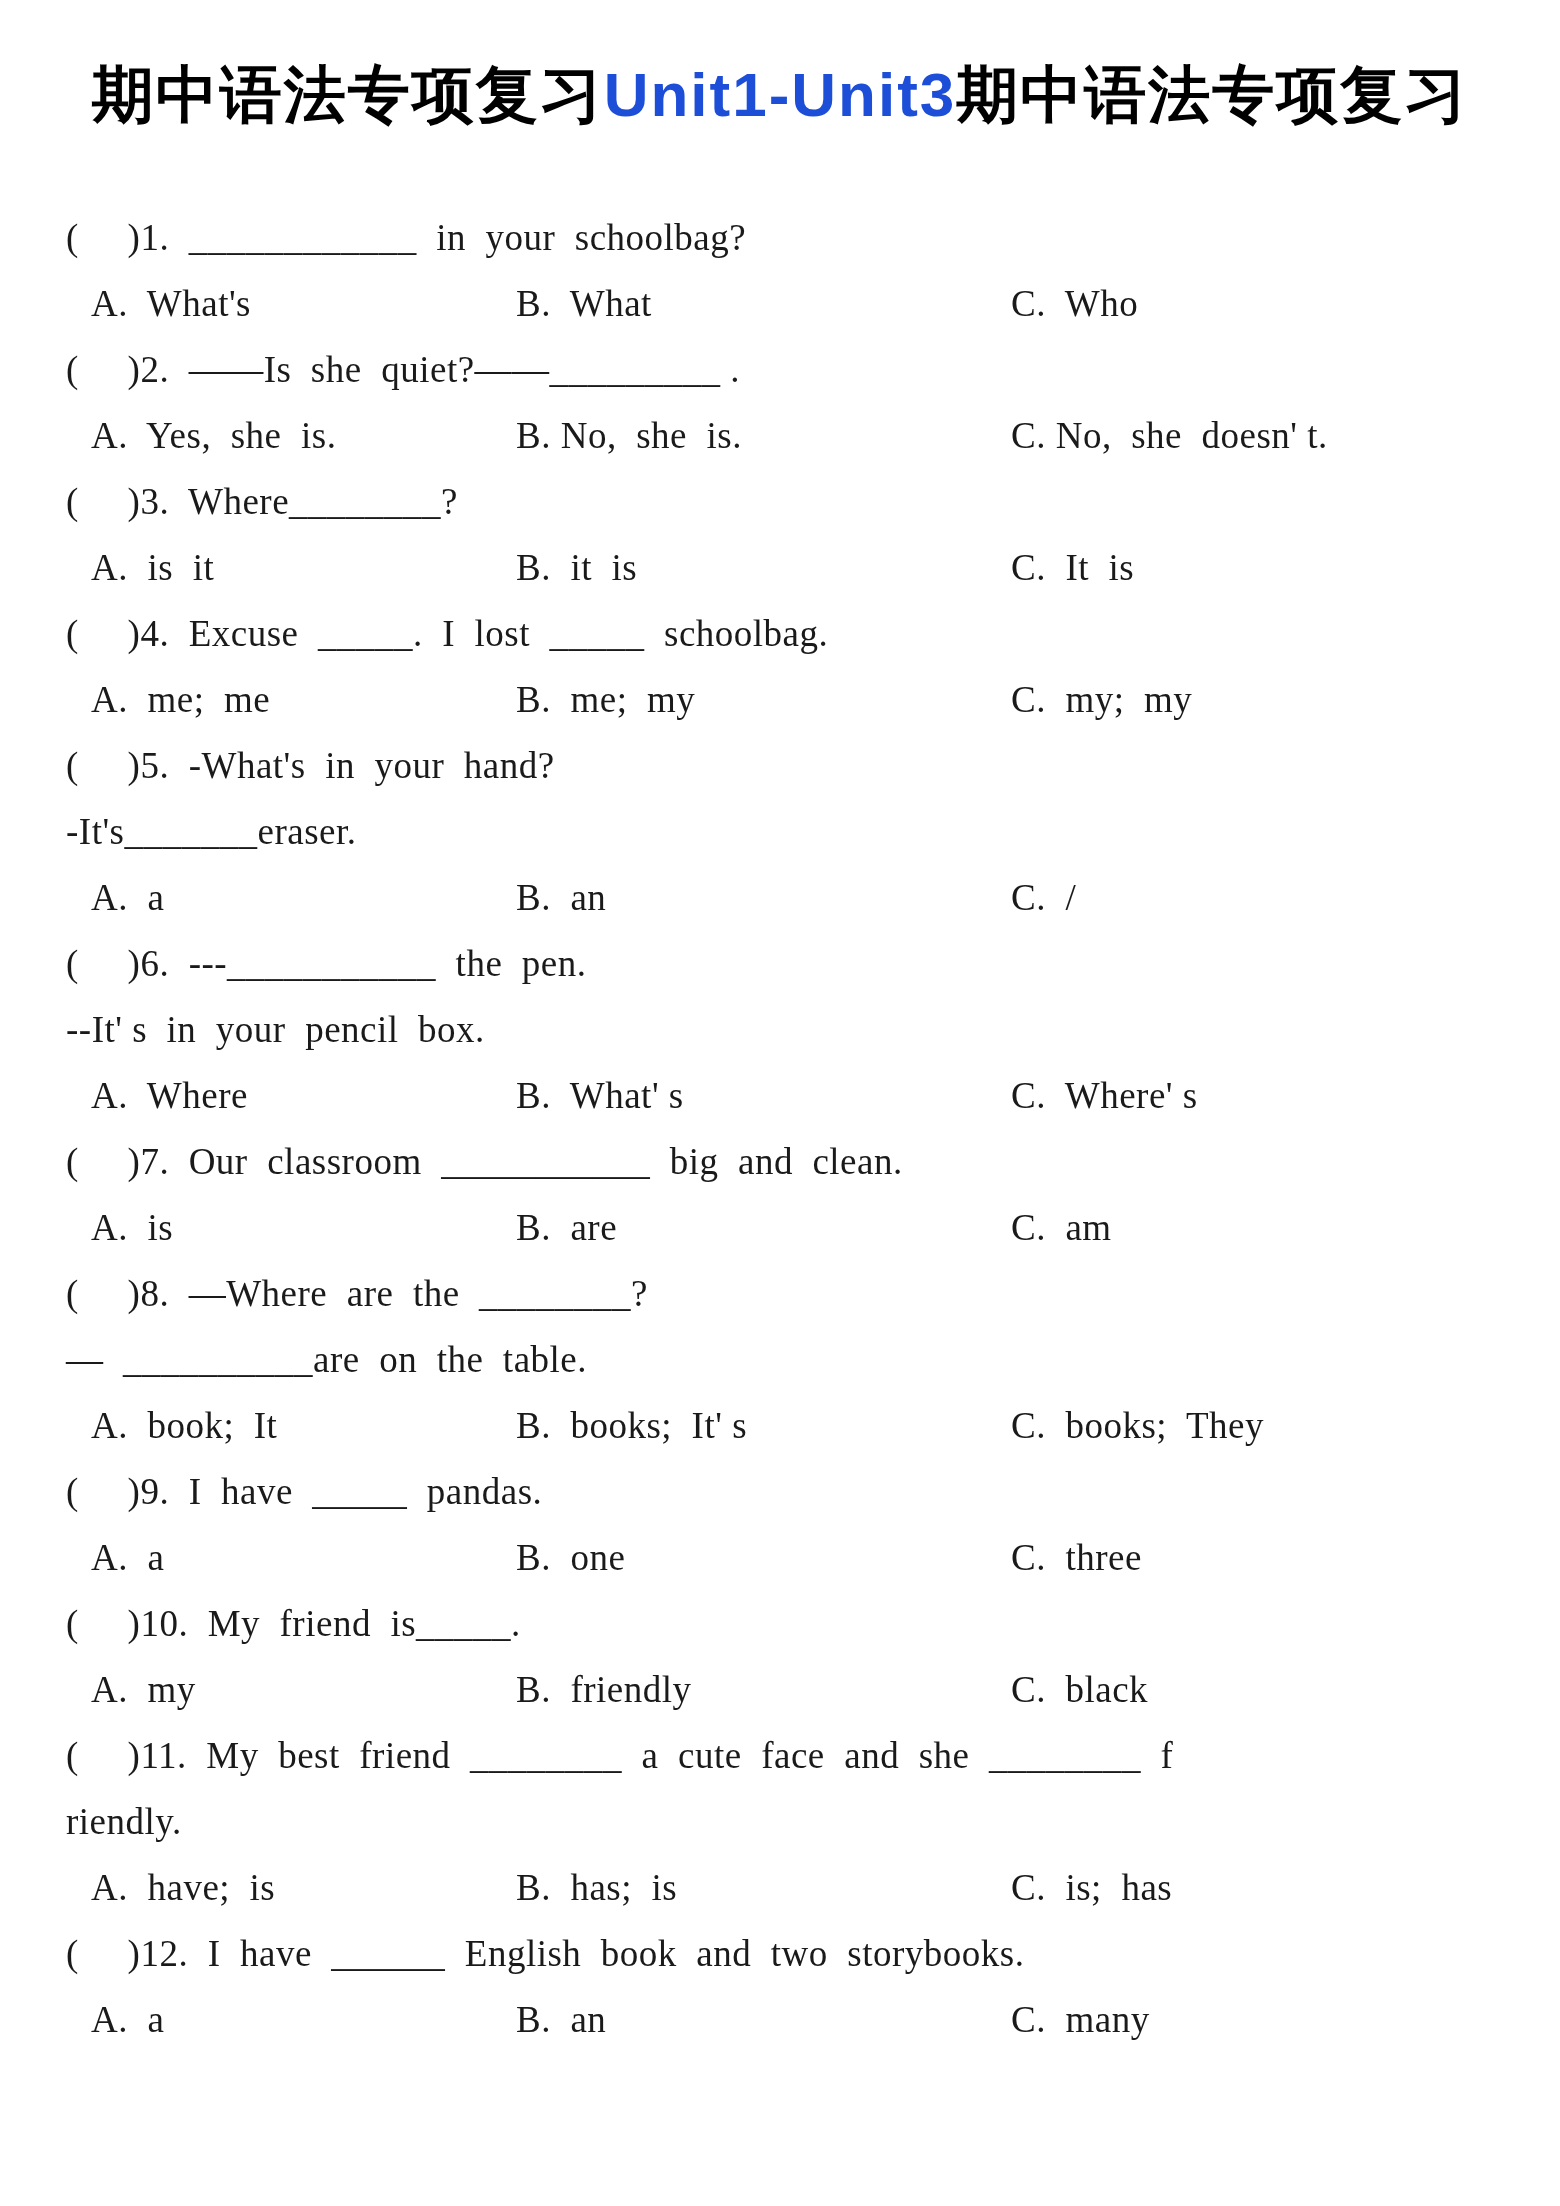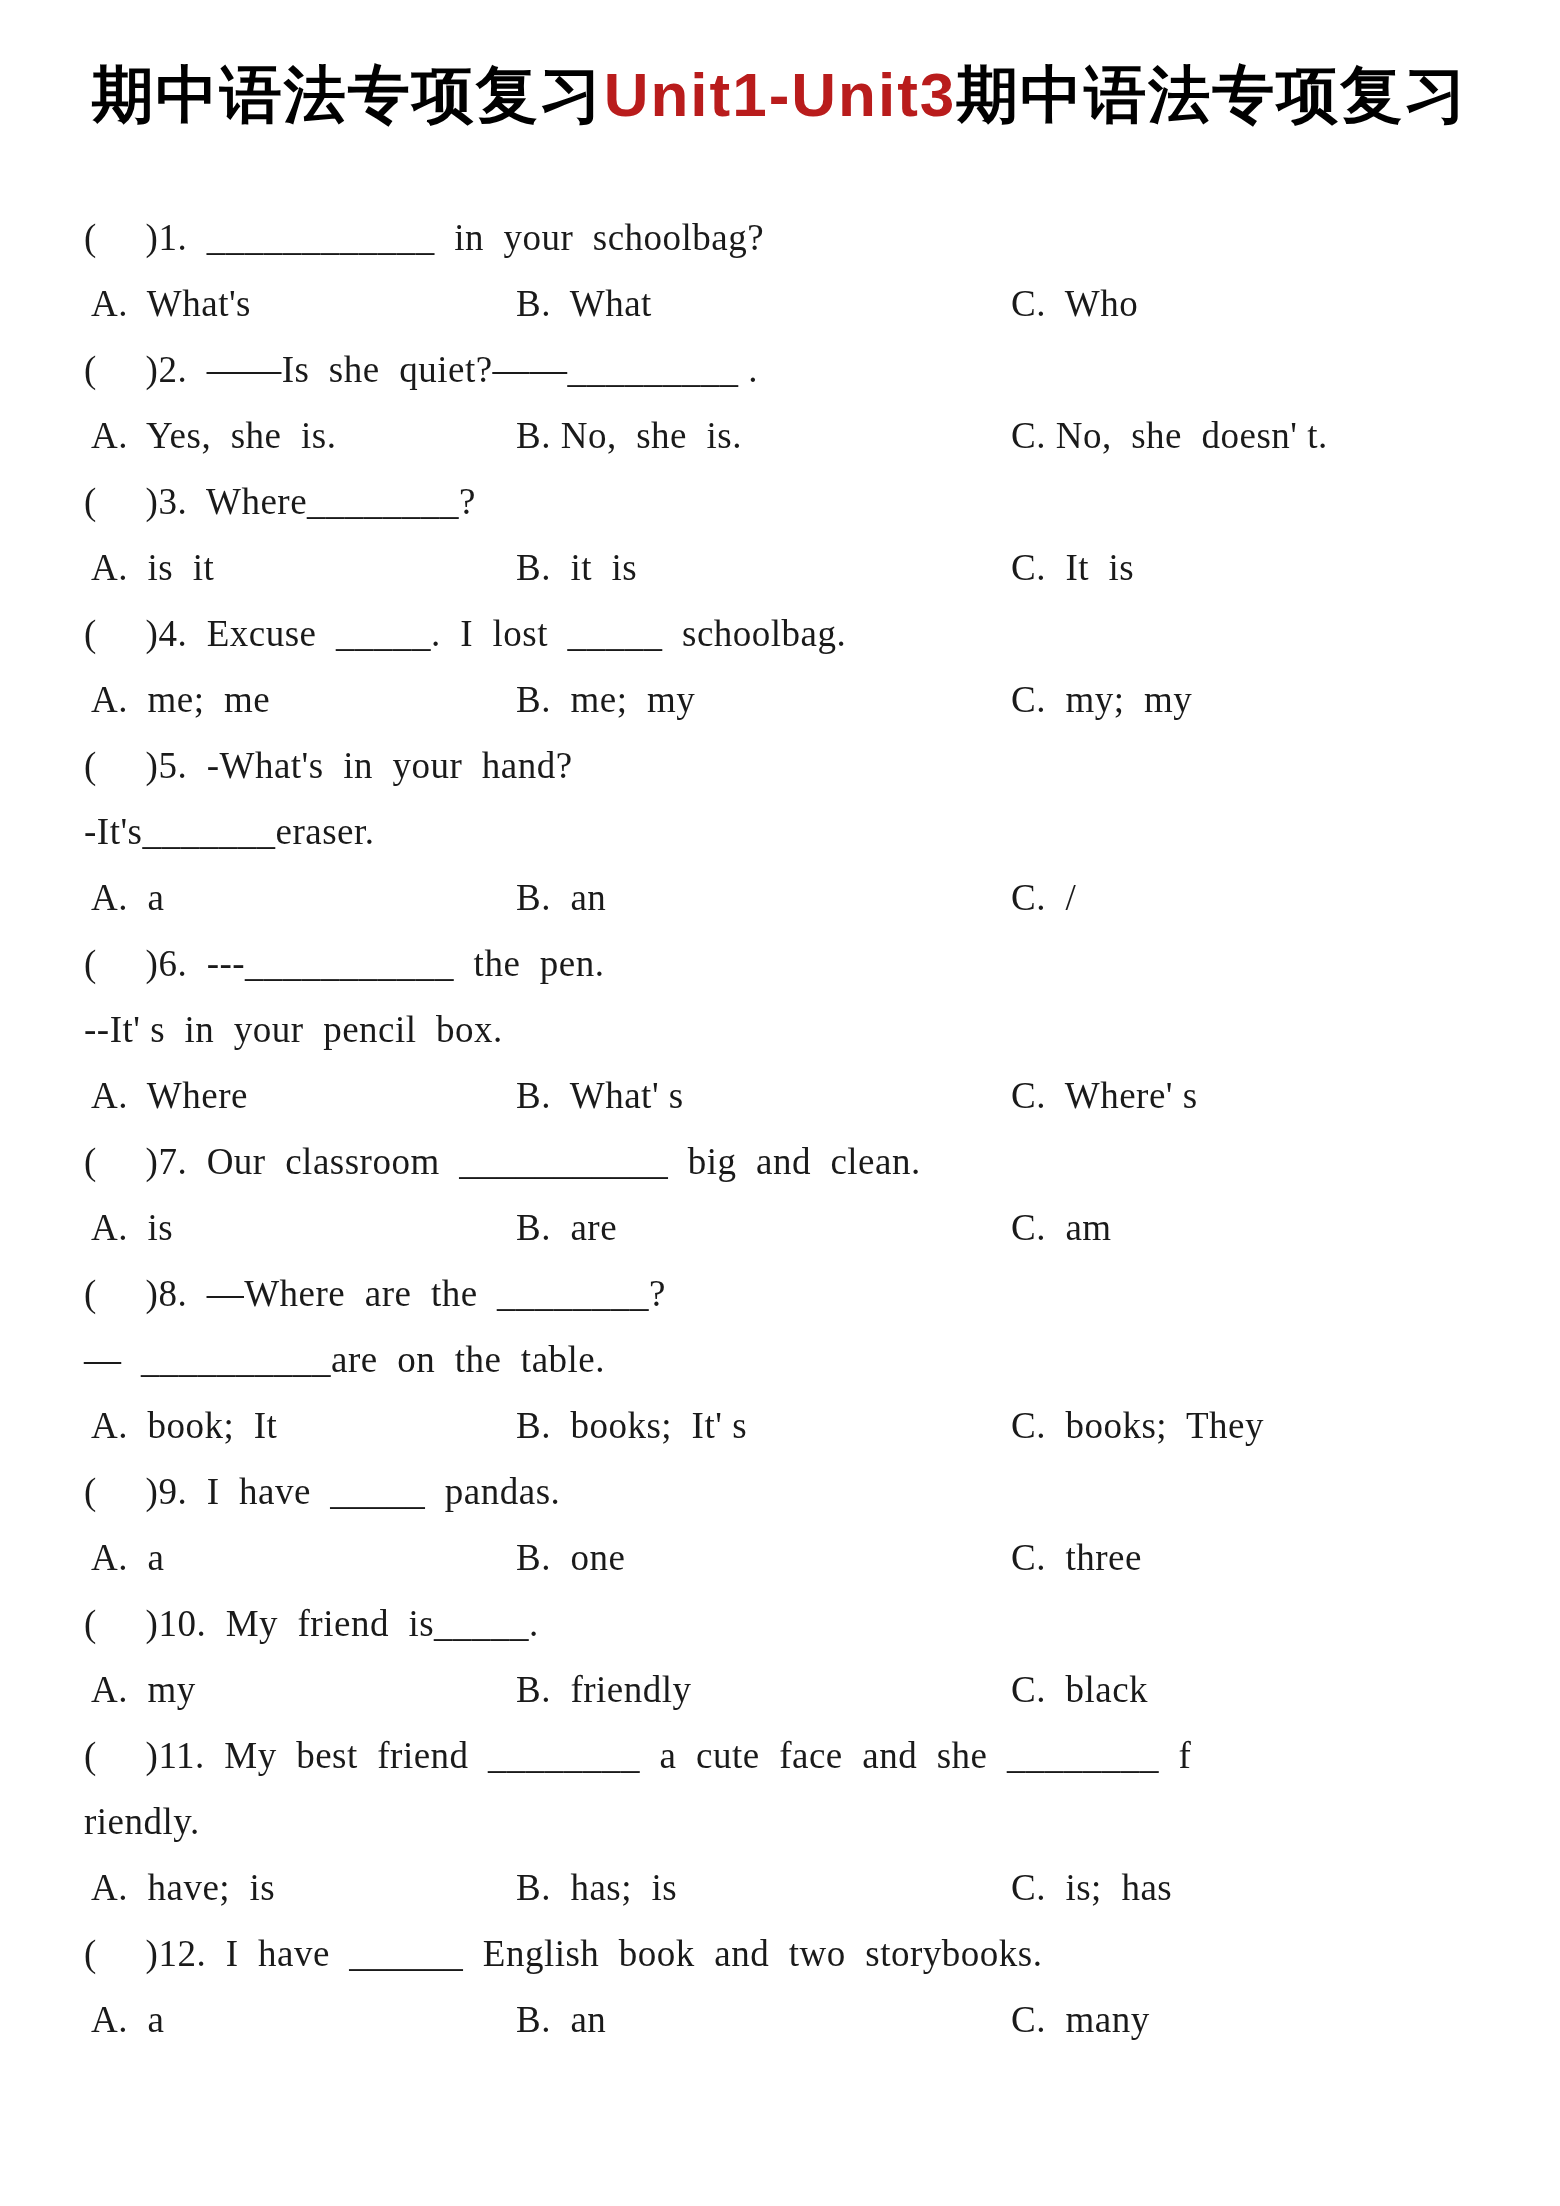--- a/index.html
+++ b/index.html
@@ -32,32 +32,32 @@
     white-space: nowrap;
   }
   .content {
     margin-top: 78px;
     font-size: 37px;
     line-height: 66px;
     letter-spacing: 0.5px;
     white-space: pre;
   }
   .stem {
-    padding-left: 84px;
+    padding-left: 66px;
     height: 66px;
   }
   .opts {
     display: flex;
     padding-left: 91px;
     height: 66px;
   }
   .opt0 { width: 425px; flex: 0 0 auto; }
   .opt1 { width: 495px; flex: 0 0 auto; }
   .opt2 { flex: 1 1 auto; }
 </style>
 </head>
 <body style="background: rgb(255, 255, 255); color: rgb(26, 26, 26);">
 
 <div class="page">
-  <h1 class="title"><span>期中语法专项复习</span><span style="color: #b91c1c;">Unit1-Unit3</span><span>期中语法专项复习</span></h1>
+  <h1 class="title"><span>期中语法专项复习</span><span style="color: #1d4ed8;">Unit1-Unit3</span><span>期中语法专项复习</span></h1>
 
   <div class="content"><div class="question"><div class="stem">(     )1.  ____________  in  your  schoolbag?</div><div class="opts"><span class="opt opt0">A.  What's</span><span class="opt opt1">B.  What</span><span class="opt opt2">C.  Who</span></div></div><div class="question"><div class="stem">(     )2.  ——Is  she  quiet?——_________ .</div><div class="opts"><span class="opt opt0">A.  Yes,  she  is.</span><span class="opt opt1">B. No,  she  is.</span><span class="opt opt2">C. No,  she  doesn' t.</span></div></div><div class="question"><div class="stem">(     )3.  Where________?</div><div class="opts"><span class="opt opt0">A.  is  it</span><span class="opt opt1">B.  it  is</span><span class="opt opt2">C.  It  is</span></div></div><div class="question"><div class="stem">(     )4.  Excuse  _____.  I  lost  _____  schoolbag.</div><div class="opts"><span class="opt opt0">A.  me;  me</span><span class="opt opt1">B.  me;  my</span><span class="opt opt2">C.  my;  my</span></div></div><div class="question"><div class="stem">(     )5.  -What's  in  your  hand?</div><div class="stem">-It's_______eraser.</div><div class="opts"><span class="opt opt0">A.  a</span><span class="opt opt1">B.  an</span><span class="opt opt2">C.  /</span></div></div><div class="question"><div class="stem">(     )6.  ---___________  the  pen.</div><div class="stem">--It' s  in  your  pencil  box.</div><div class="opts"><span class="opt opt0">A.  Where</span><span class="opt opt1">B.  What' s</span><span class="opt opt2">C.  Where' s</span></div></div><div class="question"><div class="stem">(     )7.  Our  classroom  ___________  big  and  clean.</div><div class="opts"><span class="opt opt0">A.  is</span><span class="opt opt1">B.  are</span><span class="opt opt2">C.  am</span></div></div><div class="question"><div class="stem">(     )8.  —Where  are  the  ________?</div><div class="stem">—  __________are  on  the  table.</div><div class="opts"><span class="opt opt0">A.  book;  It</span><span class="opt opt1">B.  books;  It' s</span><span class="opt opt2">C.  books;  They</span></div></div><div class="question"><div class="stem">(     )9.  I  have  _____  pandas.</div><div class="opts"><span class="opt opt0">A.  a</span><span class="opt opt1">B.  one</span><span class="opt opt2">C.  three</span></div></div><div class="question"><div class="stem">(     )10.  My  friend  is_____.</div><div class="opts"><span class="opt opt0">A.  my</span><span class="opt opt1">B.  friendly</span><span class="opt opt2">C.  black</span></div></div><div class="question"><div class="stem">(     )11.  My  best  friend  ________  a  cute  face  and  she  ________  f</div><div class="stem">riendly.</div><div class="opts"><span class="opt opt0">A.  have;  is</span><span class="opt opt1">B.  has;  is</span><span class="opt opt2">C.  is;  has</span></div></div><div class="question"><div class="stem">(     )12.  I  have  ______  English  book  and  two  storybooks.</div><div class="opts"><span class="opt opt0">A.  a</span><span class="opt opt1">B.  an</span><span class="opt opt2">C.  many</span></div></div></div>
 </div>
 
 </body></html>

